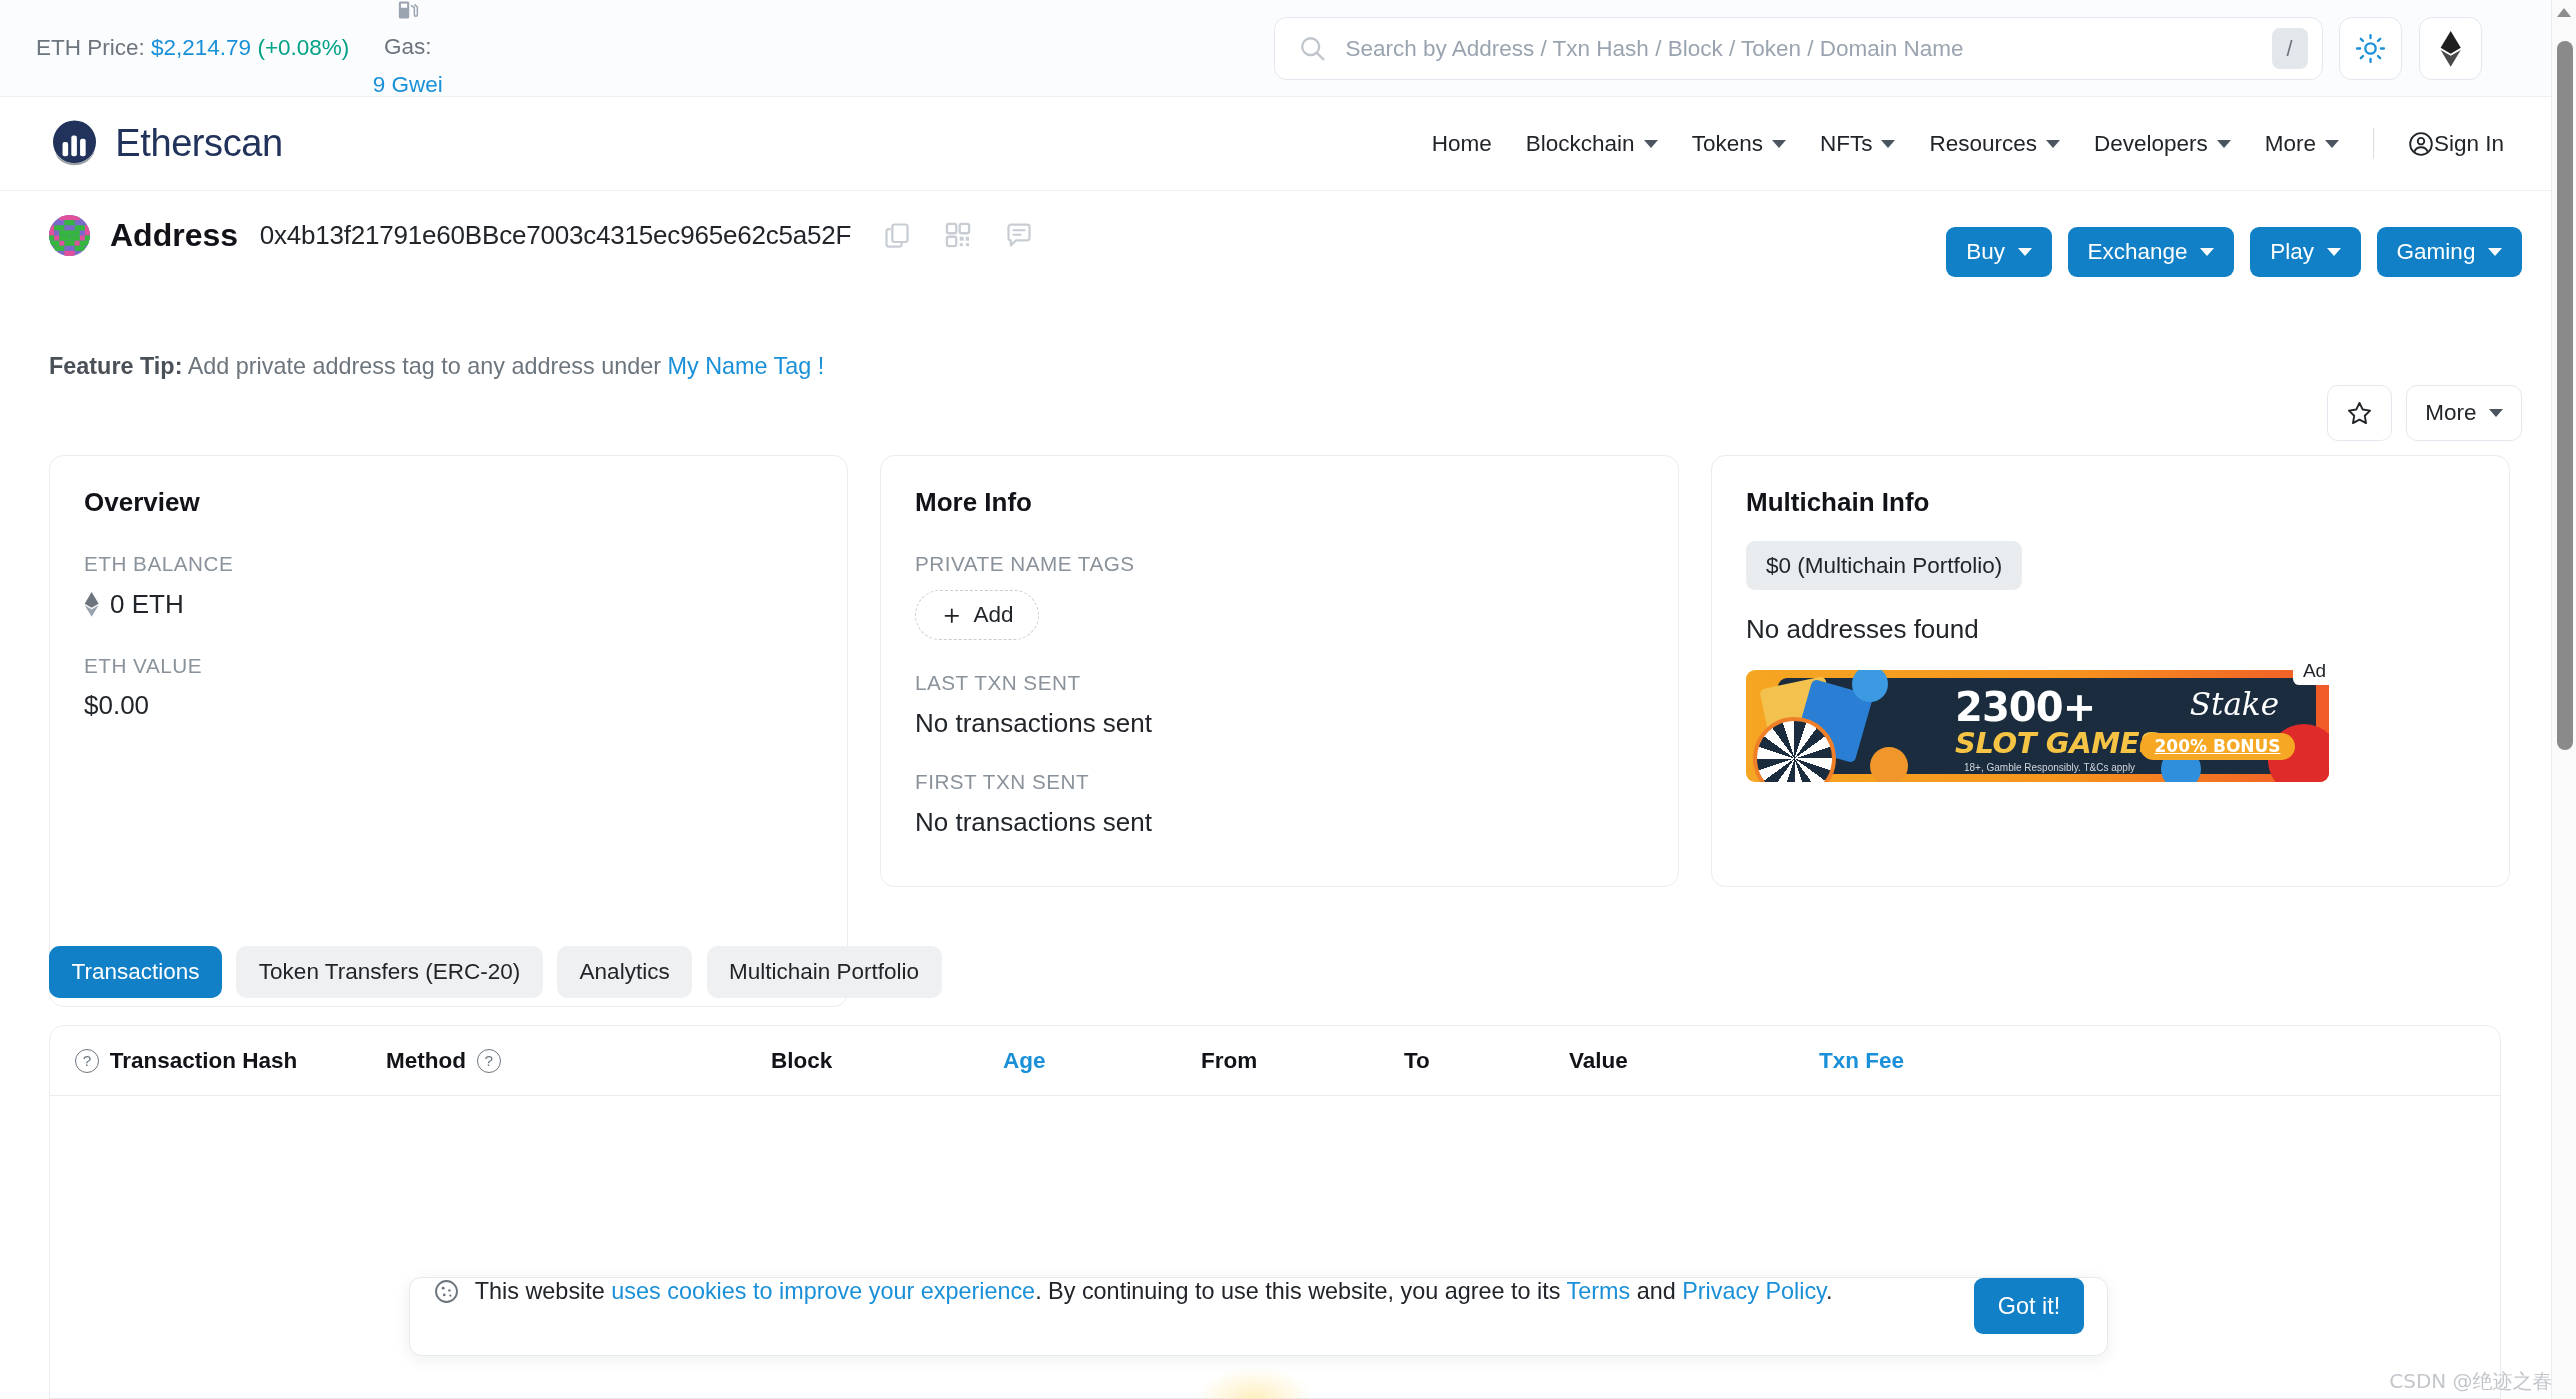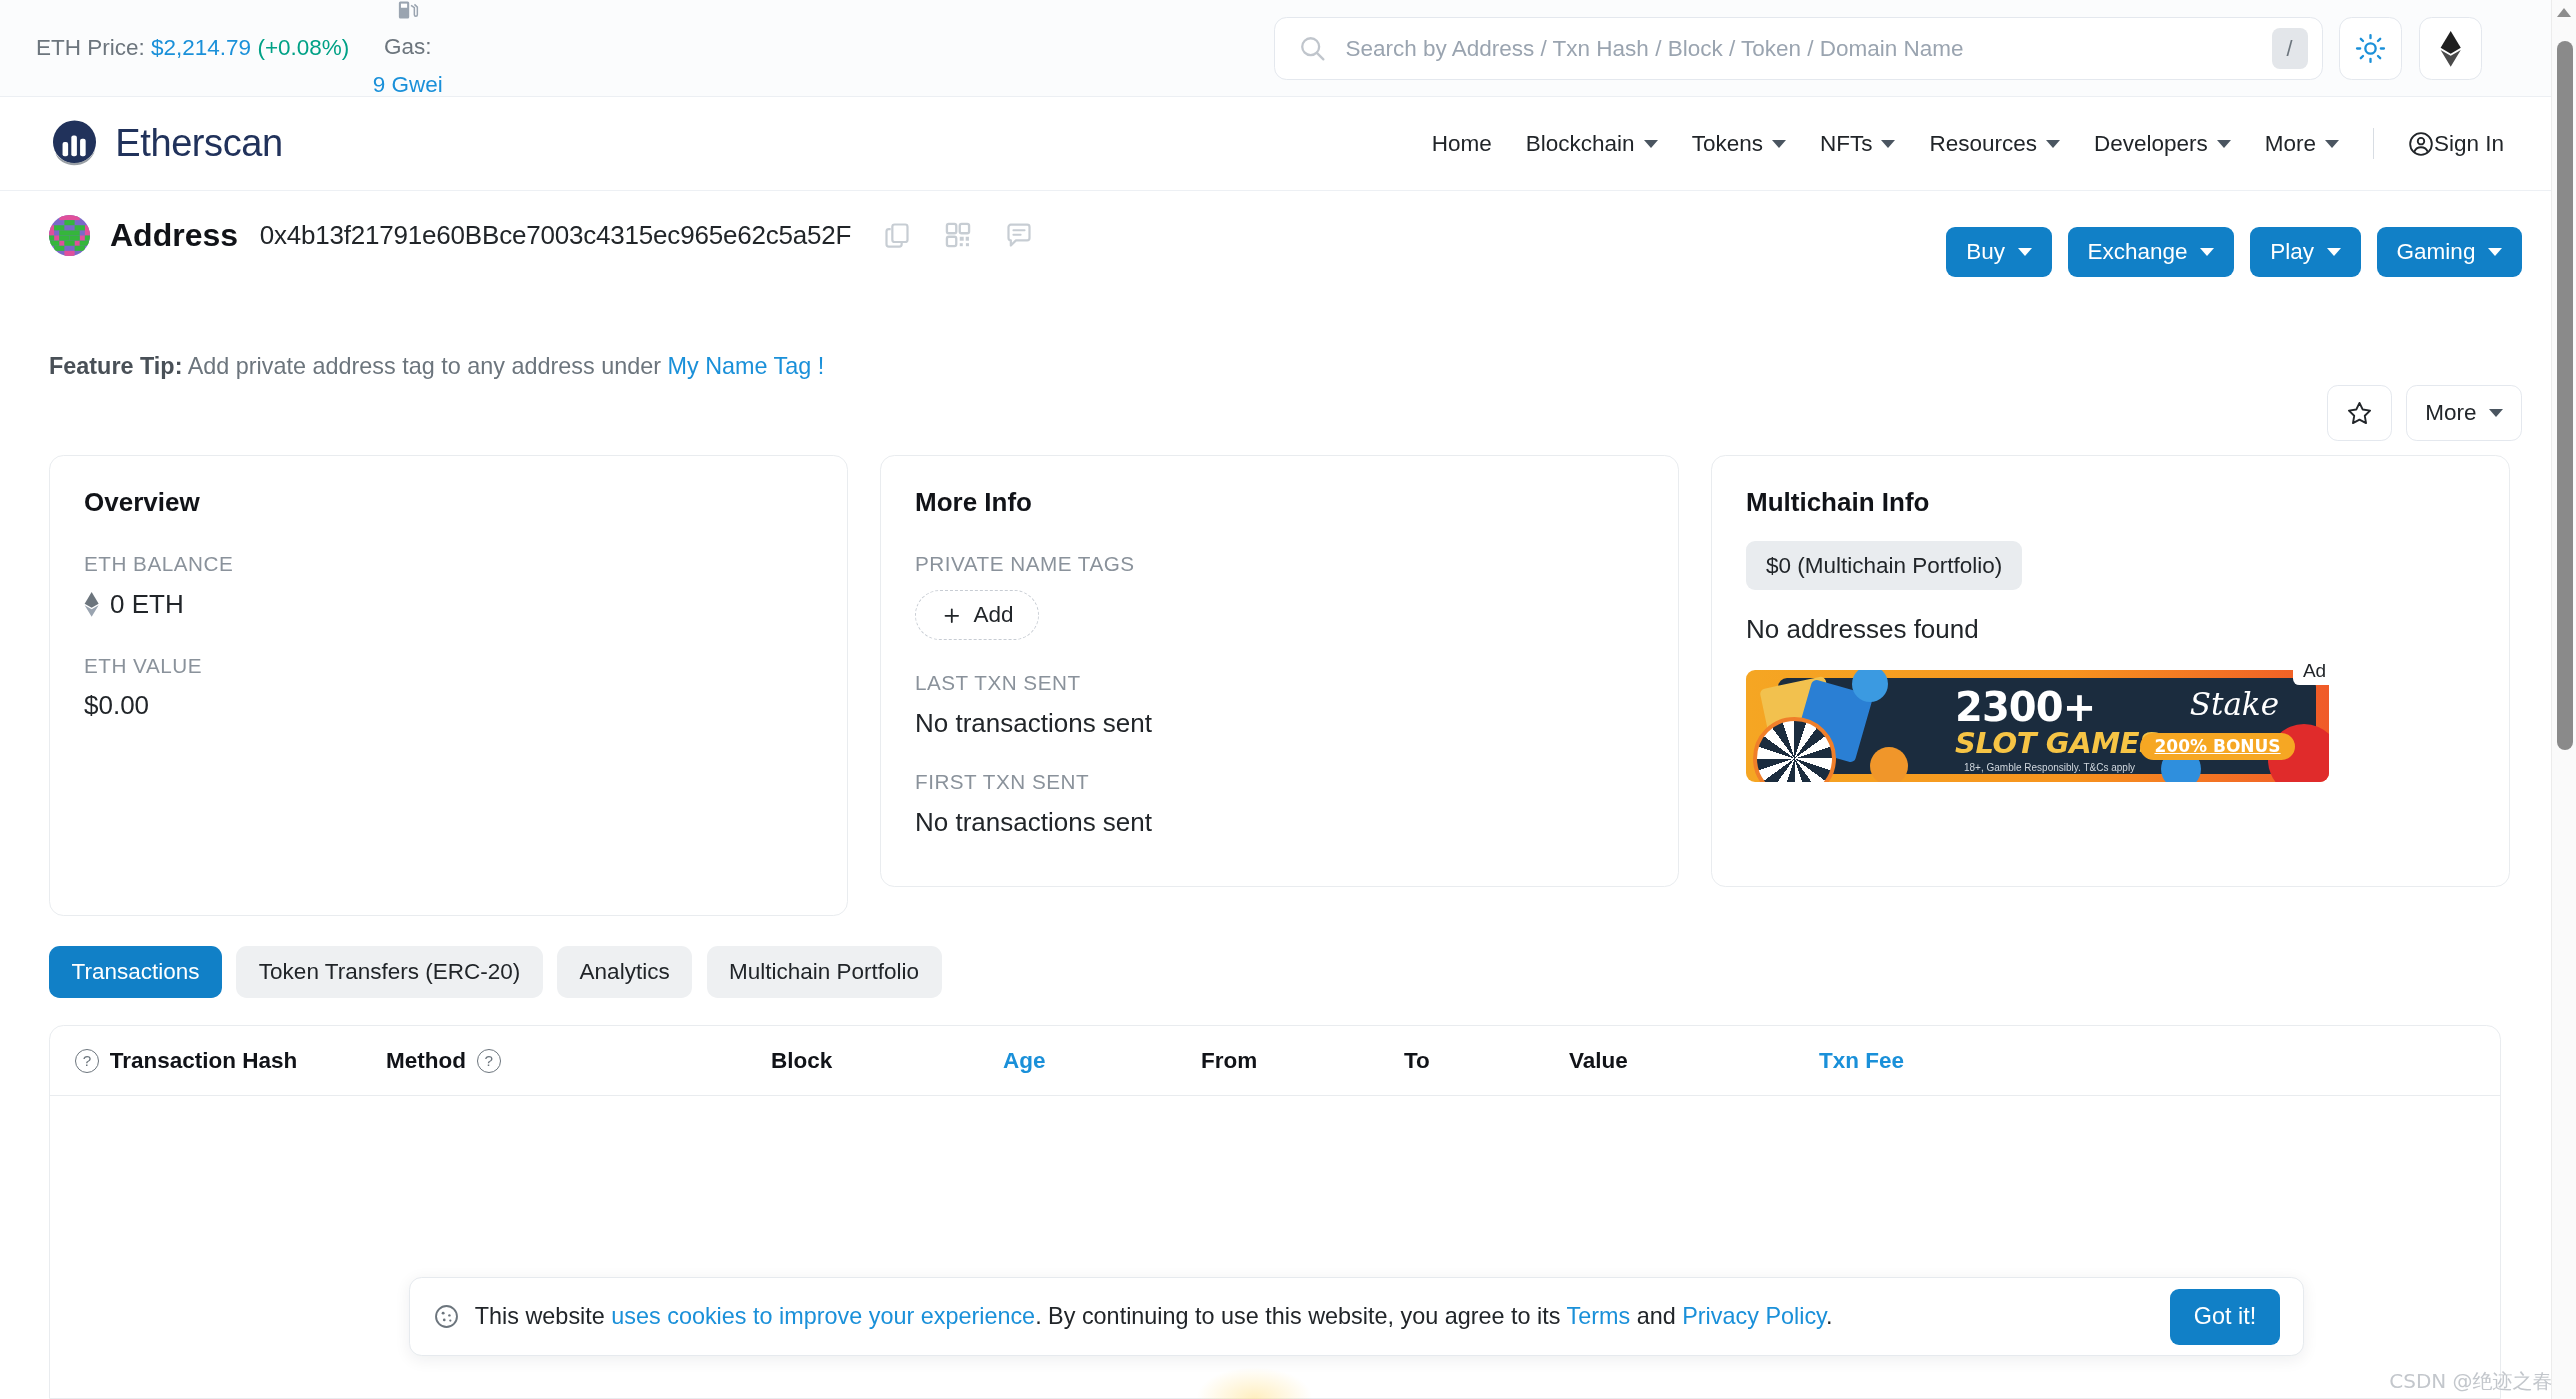--- a/index.html
+++ b/index.html
@@ -108,21 +108,21 @@
     display: flex; align-items: center; justify-content: center; gap: 12.6px;
     font-family: "Liberation Sans", sans-serif; cursor: pointer;
   }
 
   
   .cards { position: absolute; left: 49px; top: 455px; display: flex; gap: 32px; }
   .card {
     background: #ffffff; border: 0.9px solid #e9ecef; border-radius: 14.4px;
     padding: 31px 34px;
   }
-  .card-ov { width: 799px; height: 461px; }
+  .card-ov { width: 799px; height: 552px; }
   .card-mi { width: 799px; height: 432px; }
   .card-mc { width: 799px; height: 432px; }
   .card-title { font-size: 26px; color: #111318; font-weight: bold; }
   .kv-label {
     font-size: 20.7px; color: #8a929b; letter-spacing: 0.5px; text-transform: uppercase;
   }
   .kv-value { font-size: 26px; color: #212529; }
   .eth-row { display: flex; align-items: center; gap: 10.8px; }
   .eth-glyph { width: 15.3px; height: 25px; }
 
@@ -231,24 +231,24 @@
   .th.link { color: #1a90d9; }
   .qmark {
     width: 24px; height: 24px; border-radius: 50%; border: 1.8px solid #6c757d;
     color: #6c757d; font-size: 15.3px; font-weight: normal;
     display: flex; align-items: center; justify-content: center;
     font-family: "Liberation Sans", sans-serif;
   }
 
   
   .cookie {
-    position: absolute; left: 409px; top: 1277px; width: 1895px; height: 79px;
+    position: absolute; left: 409px; top: 1277px; width: 1699px; height: 79px;
     background: #ffffff; border: 0.9px solid #e6eaee; border-radius: 12.6px;
     box-shadow: 0 3.6px 16px rgba(16,24,40,.07);
-    display: flex; align-items: center; padding: 0 23.4px;
+    display: flex; align-items: flex-start; padding: 0 23.4px;
   }
   .cookie-text { font-size: 23.4px; color: #212529; margin-left: 14.4px; }
   .cookie-text a { color: #1a90d9; text-decoration: none; }
   .cookie-icon { width: 27px; height: 27px; }
   .got-it {
     margin-left: auto; background: #1180c7; color: #fff; border: 0;
     border-radius: 9px; height: 56px; padding: 0 23.4px; font-size: 23.4px;
     font-family: "Liberation Sans", sans-serif; cursor: pointer;
   }
 

